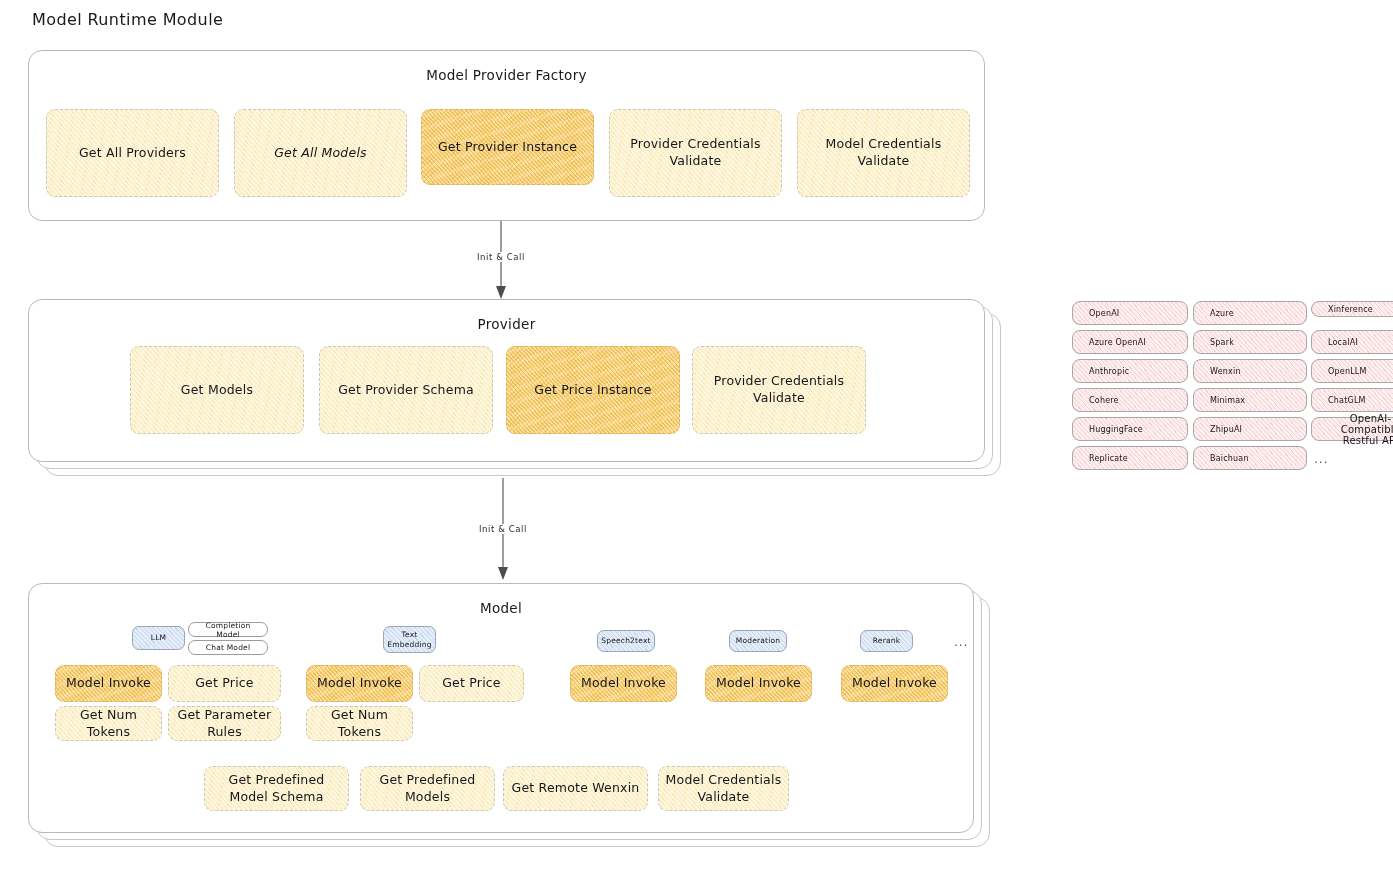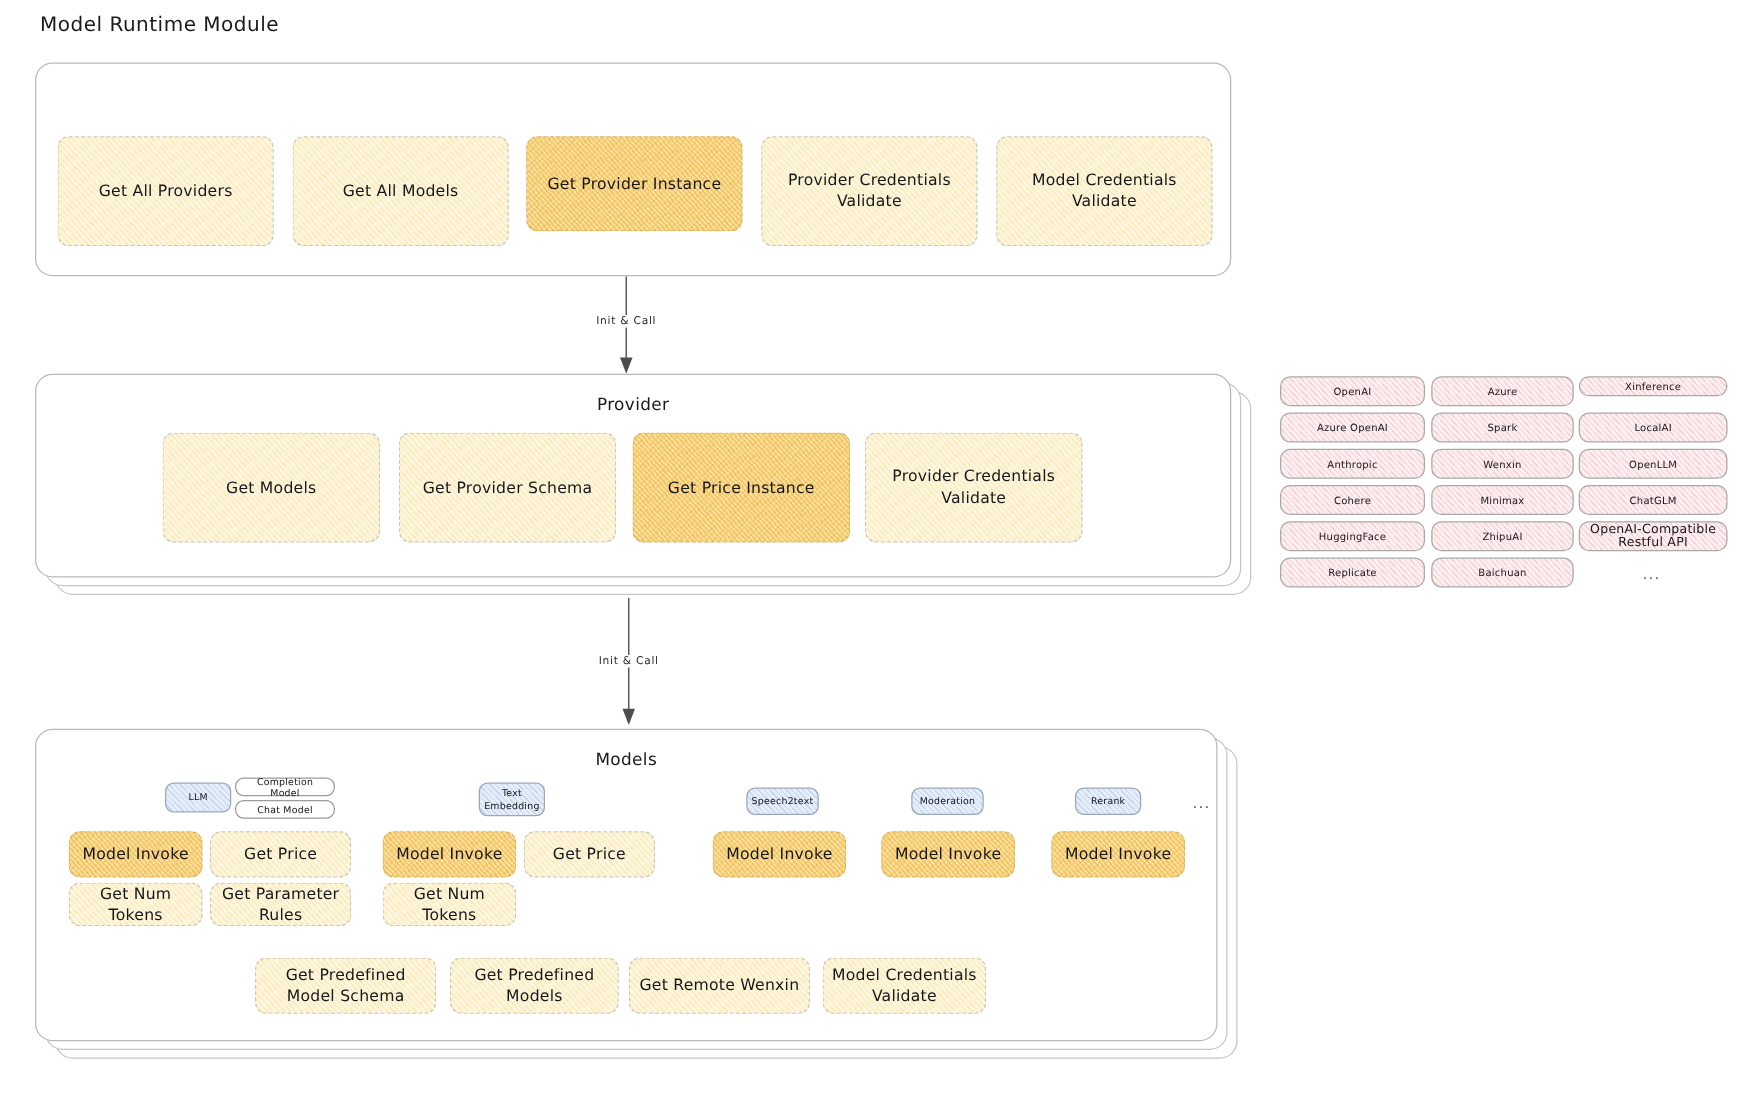--- a/index.html
+++ b/index.html
@@ -130,33 +130,33 @@
     letter-spacing: 1px;
   }
 
   
   .chip {
     position: absolute;
     border: 1px solid #a8a8a8;
     border-radius: 8px;
     display: flex;
     align-items: center;
-    justify-content: center;
     text-align: center;
     font-size: 8px;
     color: #16161a;
     letter-spacing: 0.2px;
-    padding: 2px 4px;
+    padding: 2px 16px;
     background-color: #fdeef0;
     background-image:
       repeating-linear-gradient(47deg,
         rgba(228,120,135,0.26) 0px,
         rgba(228,120,135,0.26) 0.8px,
         rgba(255,255,255,0) 0.8px,
         rgba(255,255,255,0) 3.2px);
+    margin-left: 48px;
   }
 
   
   .arrow-wrap { position: absolute; }
   .arrow-label {
     position: absolute;
     font-size: 8.5px;
     color: #2a2a2a;
     letter-spacing: 0.6px;
     white-space: nowrap;
@@ -164,25 +164,26 @@
     background: #fff;
     padding: 0 3px;
   }
 </style>
 </head>
 <body>
 
 <div class="page-title">Model Runtime Module</div>
 
 <div class="panel panel-main" style="left:28px; top:50px; width:957px; height:171px;">
+  <div class="panel-title">Model Provider Factory</div>
 
   <div class="node" style="left:17px; top:58px; width:173px; height:88px;">
     <span>Get All Providers</span>
   </div>
-  <div class="node" style="left:205px; top:58px; width:173px; height:88px;">
+  <div class="node" style="left:205px; top:58px; width:173px; height:88px;font-style:italic;">
     <span>Get All Models</span>
   </div>
   <div class="node hl" style="left:392px; top:58px; width:173px; height:76px;">
     <span>Get Provider Instance</span>
   </div>
   <div class="node" style="left:580px; top:58px; width:173px; height:88px;">
     <span>Provider Credentials Validate</span>
   </div>
   <div class="node" style="left:768px; top:58px; width:173px; height:88px;">
     <span>Model Credentials Validate</span>
@@ -278,21 +279,21 @@
   <svg width="1393" height="105" style="position:absolute;left:0;top:0;">
     <line x1="503" y1="0" x2="503" y2="94" stroke="#4d4d4d" stroke-width="1.1"></line>
     <polygon points="503,102 498,89 508,89" fill="#4d4d4d"></polygon>
   </svg>
   <div class="arrow-label" style="left:503px; top:46px;">Init &amp; Call</div>
 </div>
 
 <div class="panel-stack-layer" style="left:44px; top:597px; width:946px; height:250px;"></div>
 <div class="panel-stack-layer" style="left:36px; top:590px; width:946px; height:250px; z-index:1;"></div>
 <div class="panel panel-main" style="left:28px; top:583px; width:946px; height:250px;">
-  <div class="panel-title">Models</div>
+  <div class="panel-title">Model</div>
 
   <div class="tag-blue" style="left:103px; top:42px; width:53px; height:24px;">
     <span>LLM</span>
   </div>
   <div class="tag-white" style="left:159px; top:38px; width:80px; height:15px;">
     <span>Completion Model</span>
   </div>
   <div class="tag-white" style="left:159px; top:56px; width:80px; height:15px;">
     <span>Chat Model</span>
   </div>

